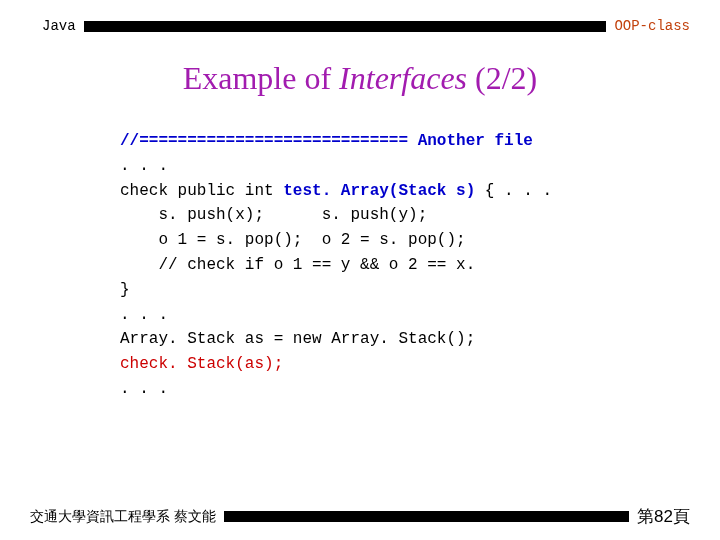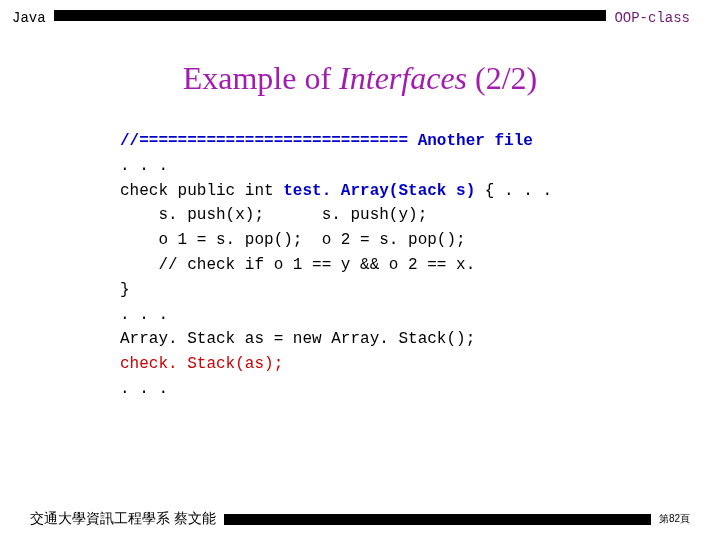--- a/index.html
+++ b/index.html
@@ -7,39 +7,40 @@
     padding: 0;
     width: 720px;
     height: 540px;
     background: #ffffff;
     font-family: "Times New Roman", serif;
     position: relative;
     overflow: hidden;
   }
   .header {
     display: flex;
-    padding: 10px 30px 0 12px;
+    align-items: center;
+    padding: 10px 30px 0 42px;
     height: 32px;
   }
   .header-left {
     font-family: "Courier New", monospace;
     font-size: 14px;
     color: #000;
     white-space: pre;
   }
   .header-bar {
     flex: 1;
     height: 11px;
     background: #000;
     margin: 0 8px;
   }
   .header-right {
     font-family: "Courier New", monospace;
     font-size: 14px;
-    color: #701a75;
+    color: #c2410c;
     white-space: pre;
   }
   .title {
     text-align: center;
     font-size: 32px;
     margin-top: 18px;
     color: #a21caf;
   }
   .title .italic {
     font-style: italic;
@@ -69,21 +70,21 @@
     color: #000;
   }
   .footer-bar {
     flex: 1;
     height: 11px;
     background: #000;
     margin: 0 8px;
   }
   .footer-right {
     font-family: "Microsoft JhengHei", "PMingLiU", sans-serif;
-    font-size: 10px;
+    font-size: 17px;
     color: #000;
   }
 </style>
 </head>
 <body>
 
 <div class="header">
   <span class="header-left">Java</span>
   <div class="header-bar"></div>
   <span class="header-right">OOP-class</span>

